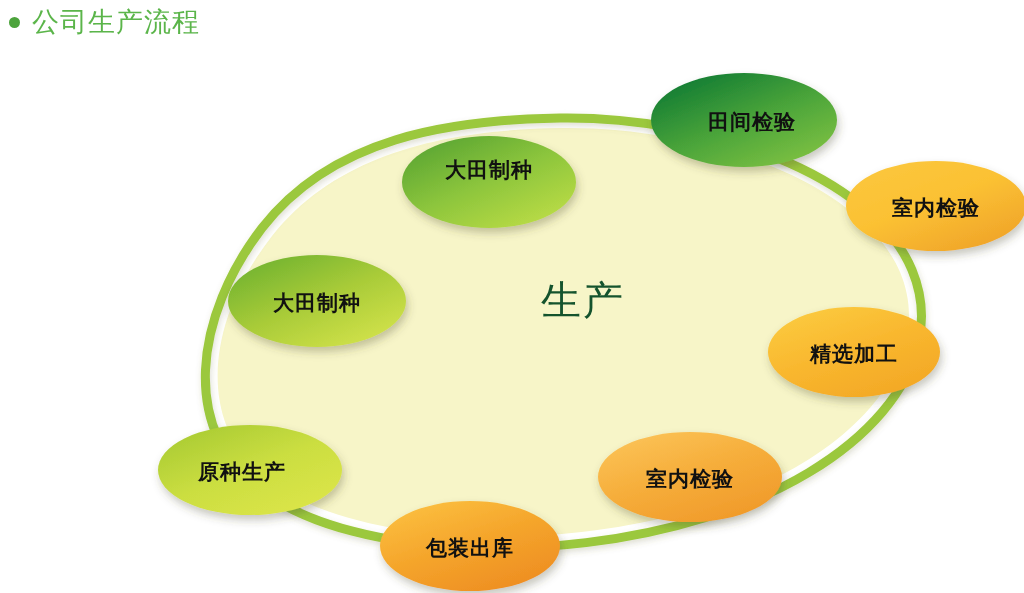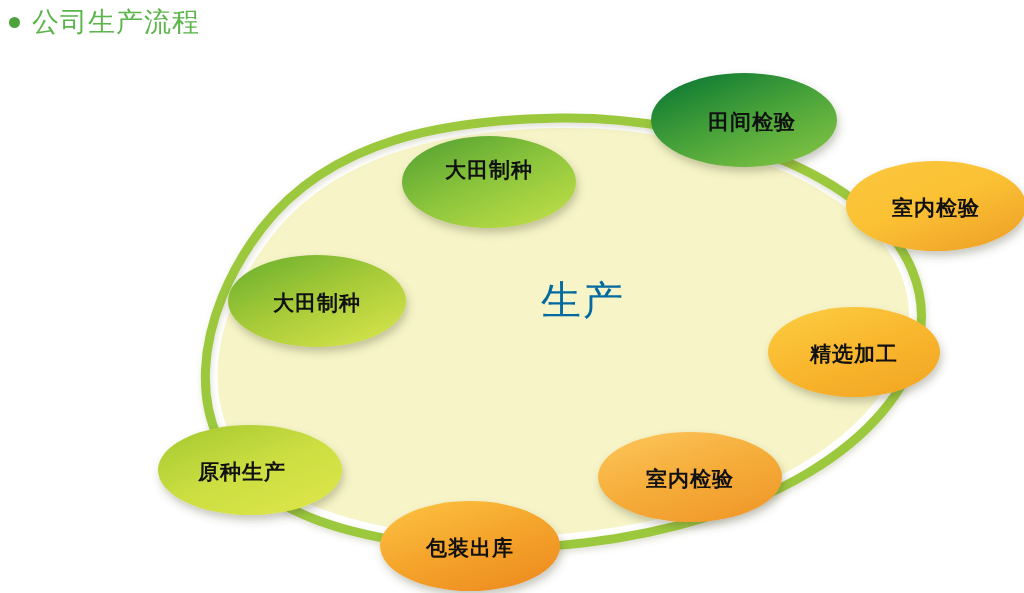--- a/index.html
+++ b/index.html
@@ -70,21 +70,21 @@
     color: #111111;
     white-space: nowrap;
     letter-spacing: 1px;
     pointer-events: none;
   }
   .center-label {
     position: absolute;
     transform: translate(-50%, -50%);
     font-size: 40px;
     line-height: 46px;
-    color: #0369a1;
+    color: #14532d;
     text-align: left;
     white-space: pre;
     letter-spacing: 2px;
     pointer-events: none;
   }
 </style>
 </head>
 <body>
 
 <div id="title-row">

